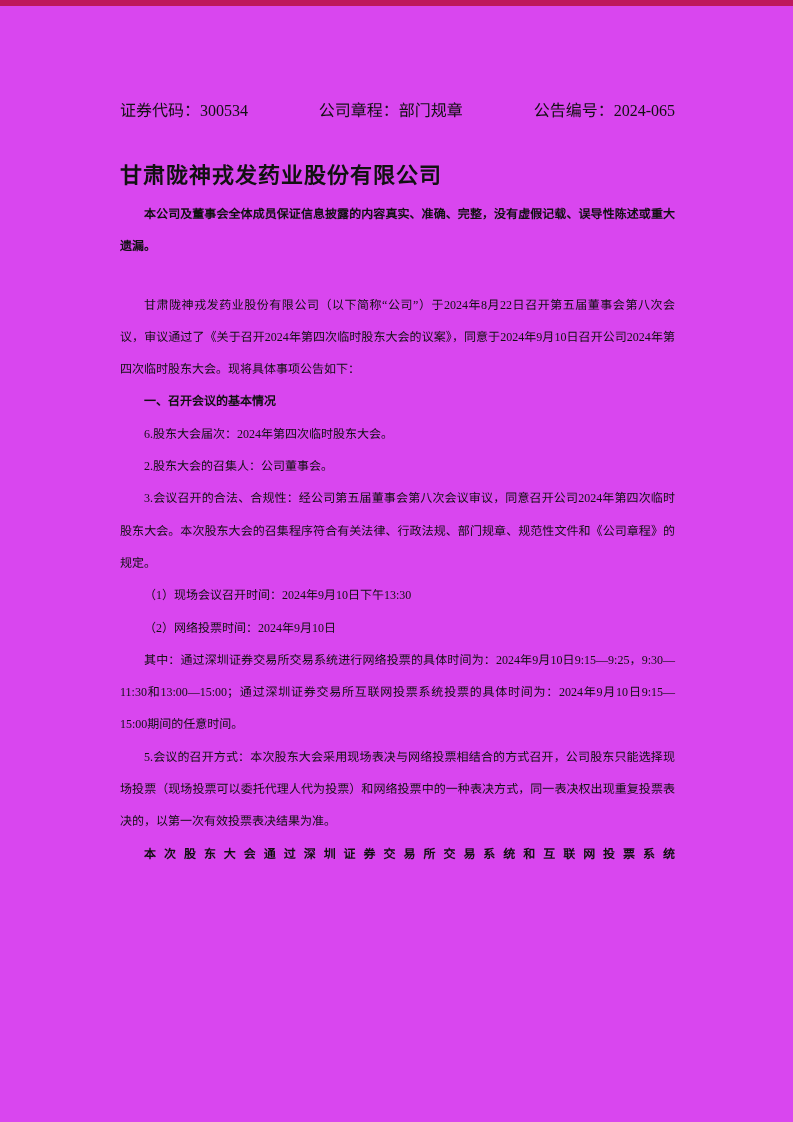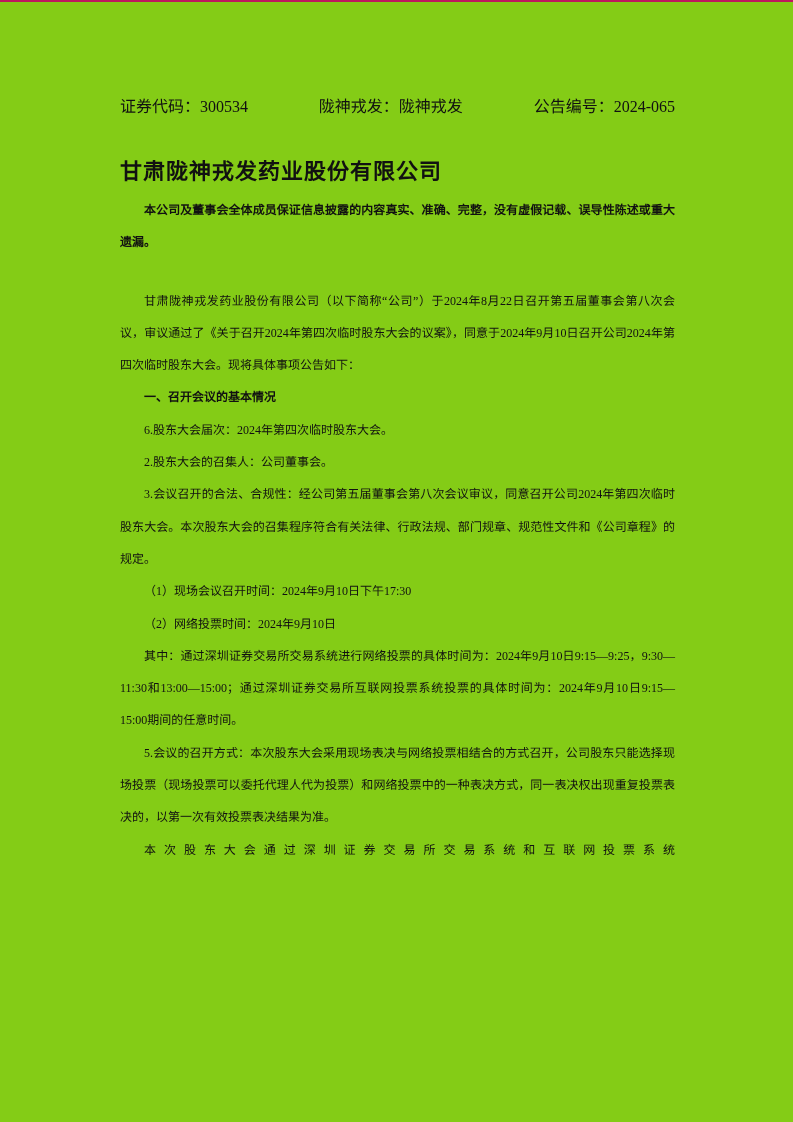--- a/index.html
+++ b/index.html
@@ -5,24 +5,24 @@
   html, body {
     margin: 0;
     padding: 0;
     background: #ffffff;
   }
   .page {
     position: relative;
     width: 793px;
     height: 1122px;
     margin: 0 auto;
-    background: #84cc16;
+    background: #d946ef;
     color: #111111;
     font-family: "Liberation Serif", "DejaVu Serif", serif;
-    border-top: 2px solid #be185d;
+    border-top: 6px solid #be185d;
     box-sizing: border-box;
     overflow: hidden;
   }
   .content {
     padding: 95px 118px 0 120px;
   }
   
   .doc-header {
     display: flex;
     justify-content: space-between;
@@ -54,47 +54,48 @@
   }
   p.intro {
     margin-top: 26px;
   }
   p.section-heading {
     font-weight: bold;
   }
   
   p.stretch {
     text-align-last: justify;
+    font-weight: bold;
   }
 </style>
 </head>
 <body>
 
 <div class="page">
   <div class="content doc">
 
     <div class="doc-header">
       <span><span>证券代码：</span><span>300534</span></span>
-      <span><span>陇神戎发：</span><span>陇神戎发</span></span>
+      <span><span>公司章程：</span><span>部门规章</span></span>
       <span><span>公告编号：</span><span>2024-065</span></span>
     </div>
 
     <div class="doc-title">
       <div>甘肃陇神戎发药业股份有限公司</div>
     </div>
 
     <p class="disclaimer">本公司及董事会全体成员保证信息披露的内容真实、准确、完整，没有虚假记载、误导性陈述或重大遗漏。</p>
 
     <p class="intro">甘肃陇神戎发药业股份有限公司（以下简称“公司”）于2024年8月22日召开第五届董事会第八次会议，审议通过了《关于召开2024年第四次临时股东大会的议案》，同意于2024年9月10日召开公司2024年第四次临时股东大会。现将具体事项公告如下：</p>
 
     <p class="section-heading">一、召开会议的基本情况</p>
 
     <p>6.股东大会届次：2024年第四次临时股东大会。</p>
     <p>2.股东大会的召集人：公司董事会。</p>
     <p>3.会议召开的合法、合规性：经公司第五届董事会第八次会议审议，同意召开公司2024年第四次临时股东大会。本次股东大会的召集程序符合有关法律、行政法规、部门规章、规范性文件和《公司章程》的规定。</p>
-    <p>（1）现场会议召开时间：2024年9月10日下午17:30</p>
+    <p>（1）现场会议召开时间：2024年9月10日下午13:30</p>
     <p>（2）网络投票时间：2024年9月10日</p>
     <p>其中：通过深圳证券交易所交易系统进行网络投票的具体时间为：2024年9月10日9:15—9:25，9:30—11:30和13:00—15:00；通过深圳证券交易所互联网投票系统投票的具体时间为：2024年9月10日9:15—15:00期间的任意时间。</p>
     <p>5.会议的召开方式：本次股东大会采用现场表决与网络投票相结合的方式召开，公司股东只能选择现场投票（现场投票可以委托代理人代为投票）和网络投票中的一种表决方式，同一表决权出现重复投票表决的，以第一次有效投票表决结果为准。</p>
     <p class="stretch">本次股东大会通过深圳证券交易所交易系统和互联网投票系统</p>
 
   </div>
 </div>
 
 </body></html>

